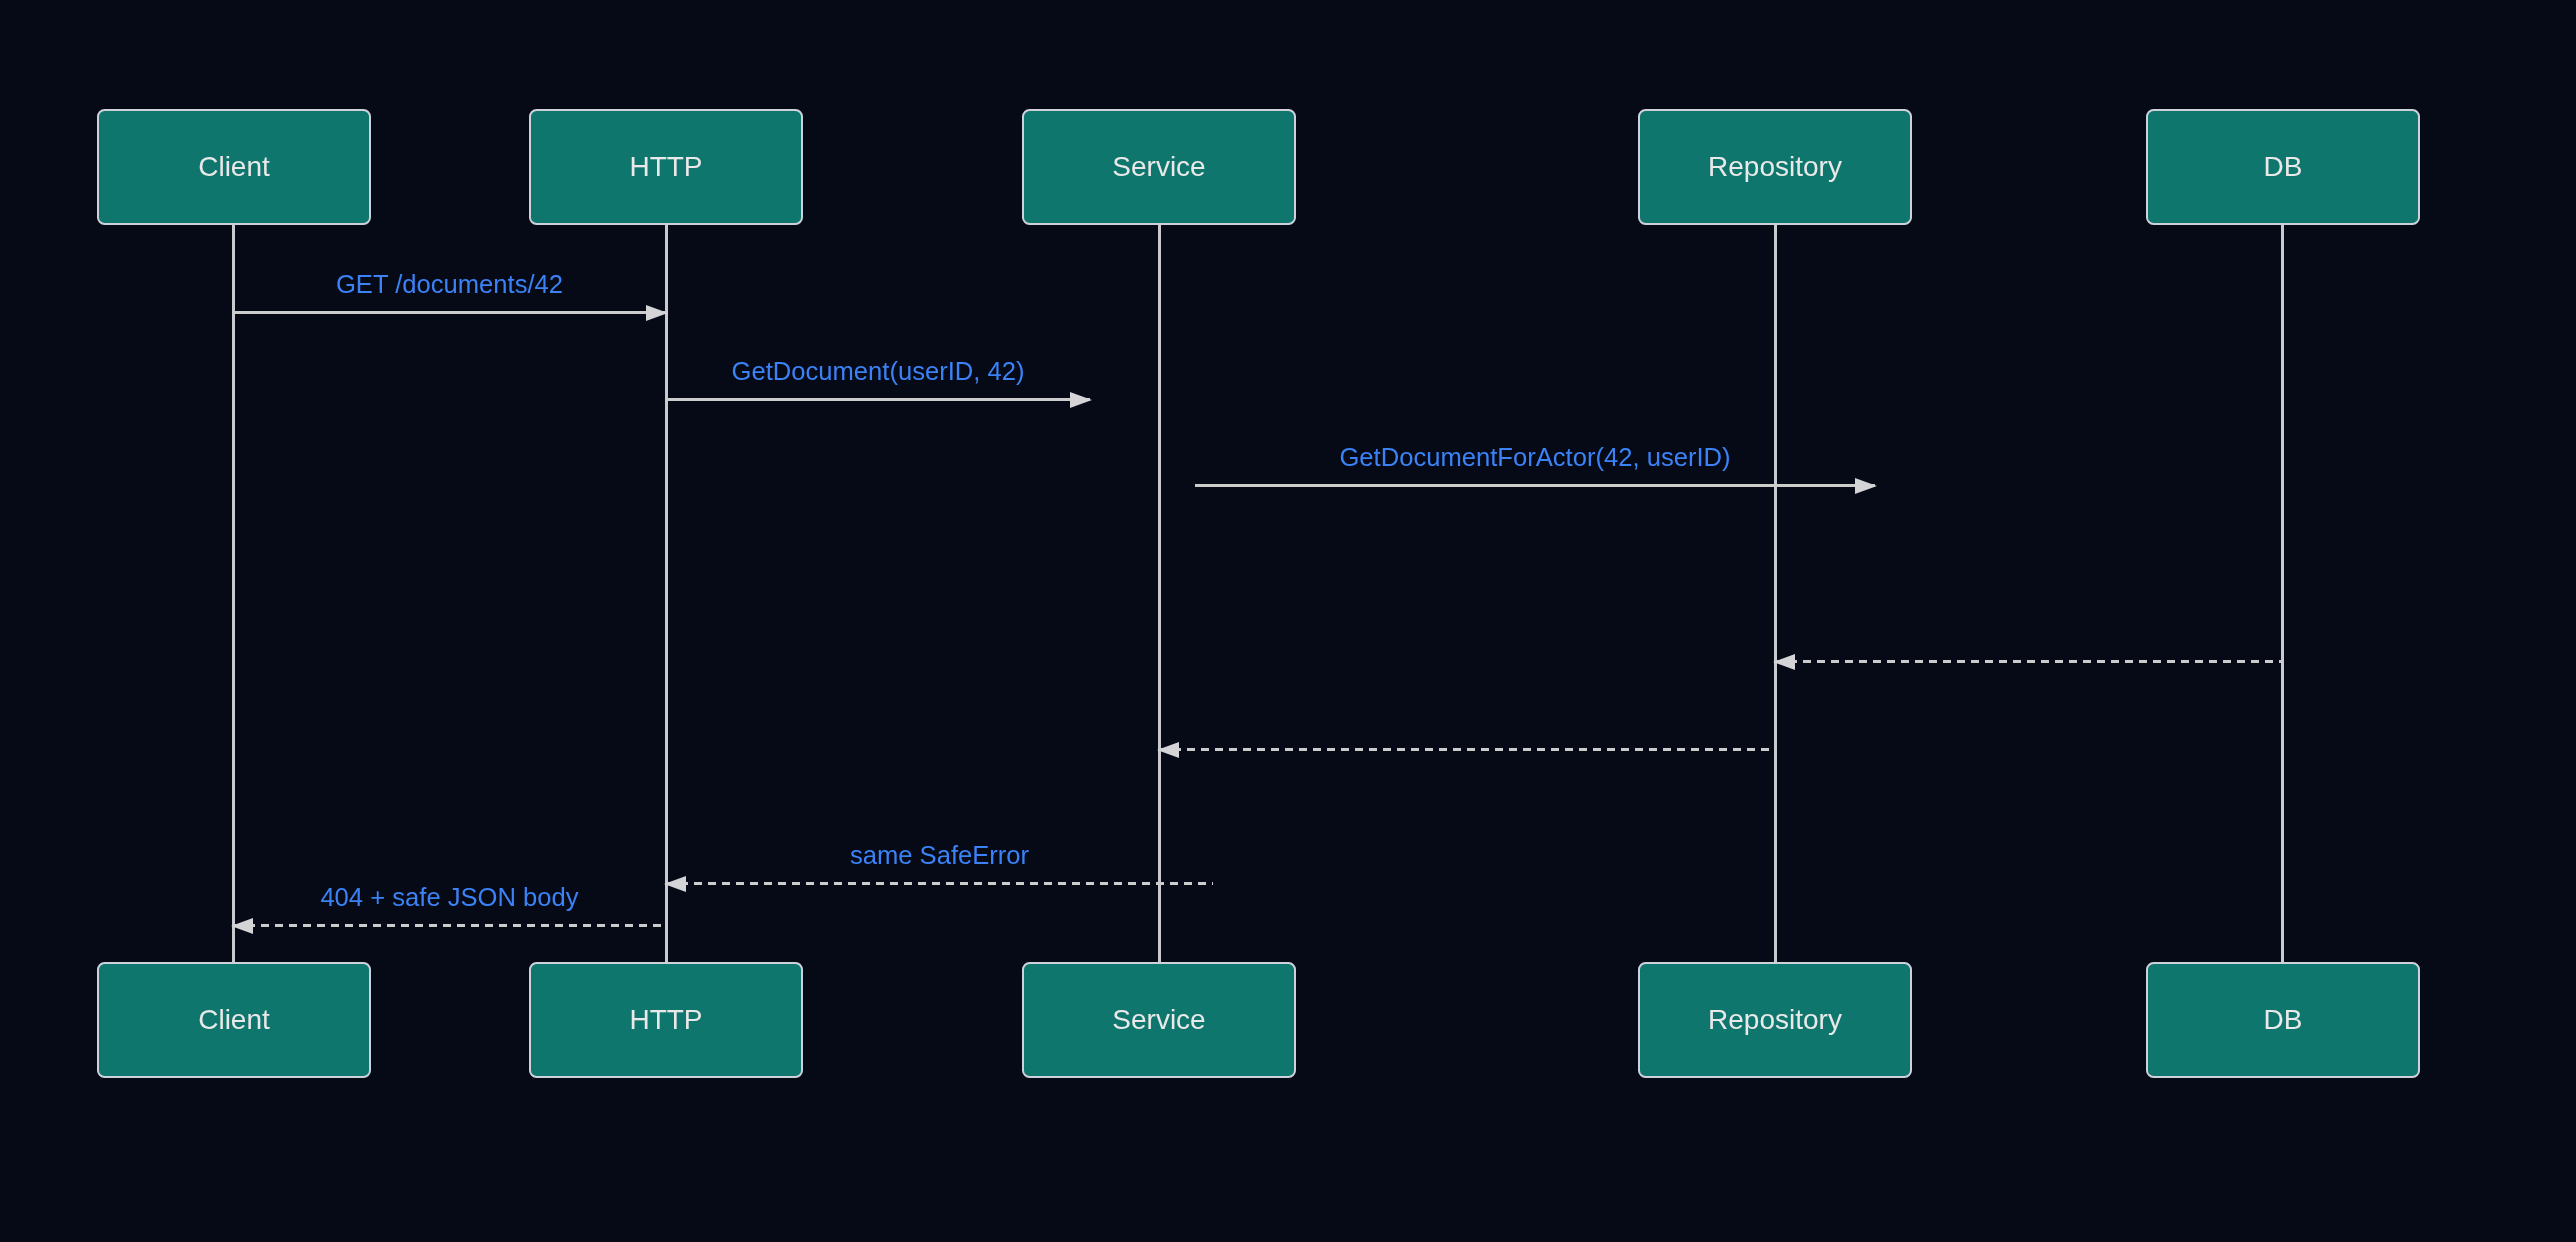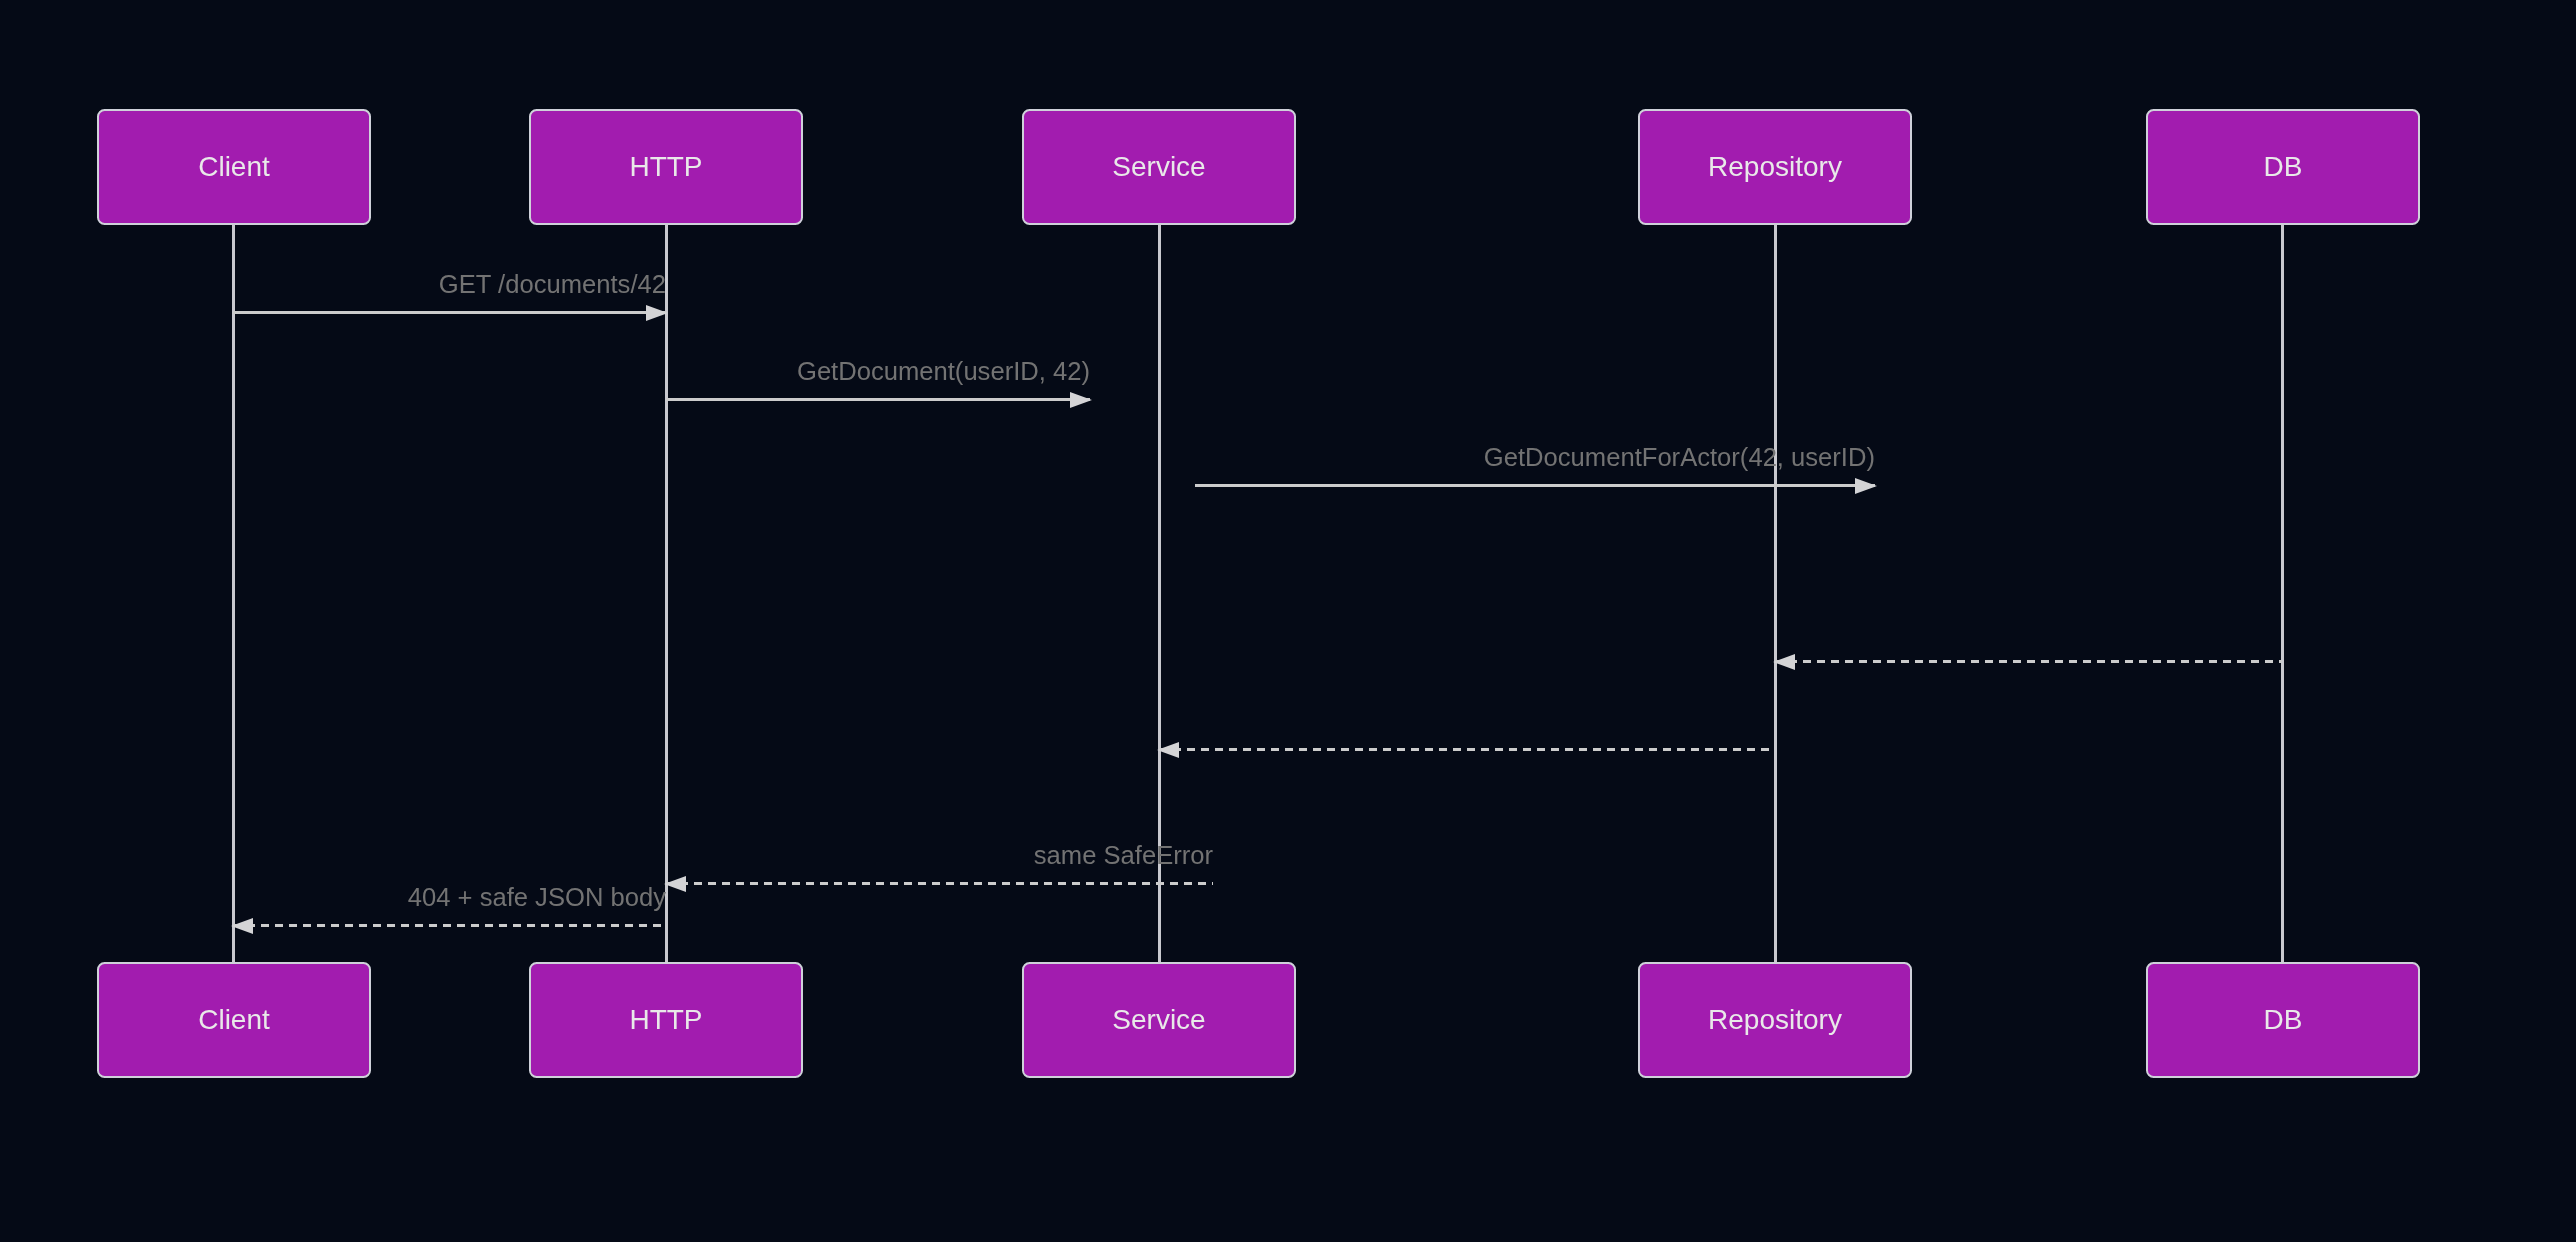--- a/index.html
+++ b/index.html
@@ -12,21 +12,21 @@
     width: 2576px;
     height: 1243px;
     background: #050a16;
     overflow: hidden;
     font-family: "Liberation Sans", "DejaVu Sans", sans-serif;
   }
   .actor {
     position: absolute;
     width: 274px;
     height: 116px;
-    background: #a21caf;
+    background: #0f766e;
     border: 2.8px solid #cfd1da;
     border-radius: 7.6px;
     box-sizing: border-box;
     display: flex;
     align-items: center;
     justify-content: center;
     color: #e9e9e9;
     font-size: 28px;
     z-index: 3;
   }
@@ -41,23 +41,23 @@
   .msg {
     position: absolute;
     height: 45px;
     z-index: 2;
   }
   .msg .label {
     position: absolute;
     left: 0;
     right: 0;
     bottom: 15px;
-    text-align: right;
+    text-align: center;
     white-space: nowrap;
-    color: #737373;
+    color: #3b82f6;
     font-size: 25.6px;
   }
   .msg .line {
     position: absolute;
     left: 0;
     right: 0;
     bottom: 0;
     height: 2.8px;
     background: #cccccc;
   }

